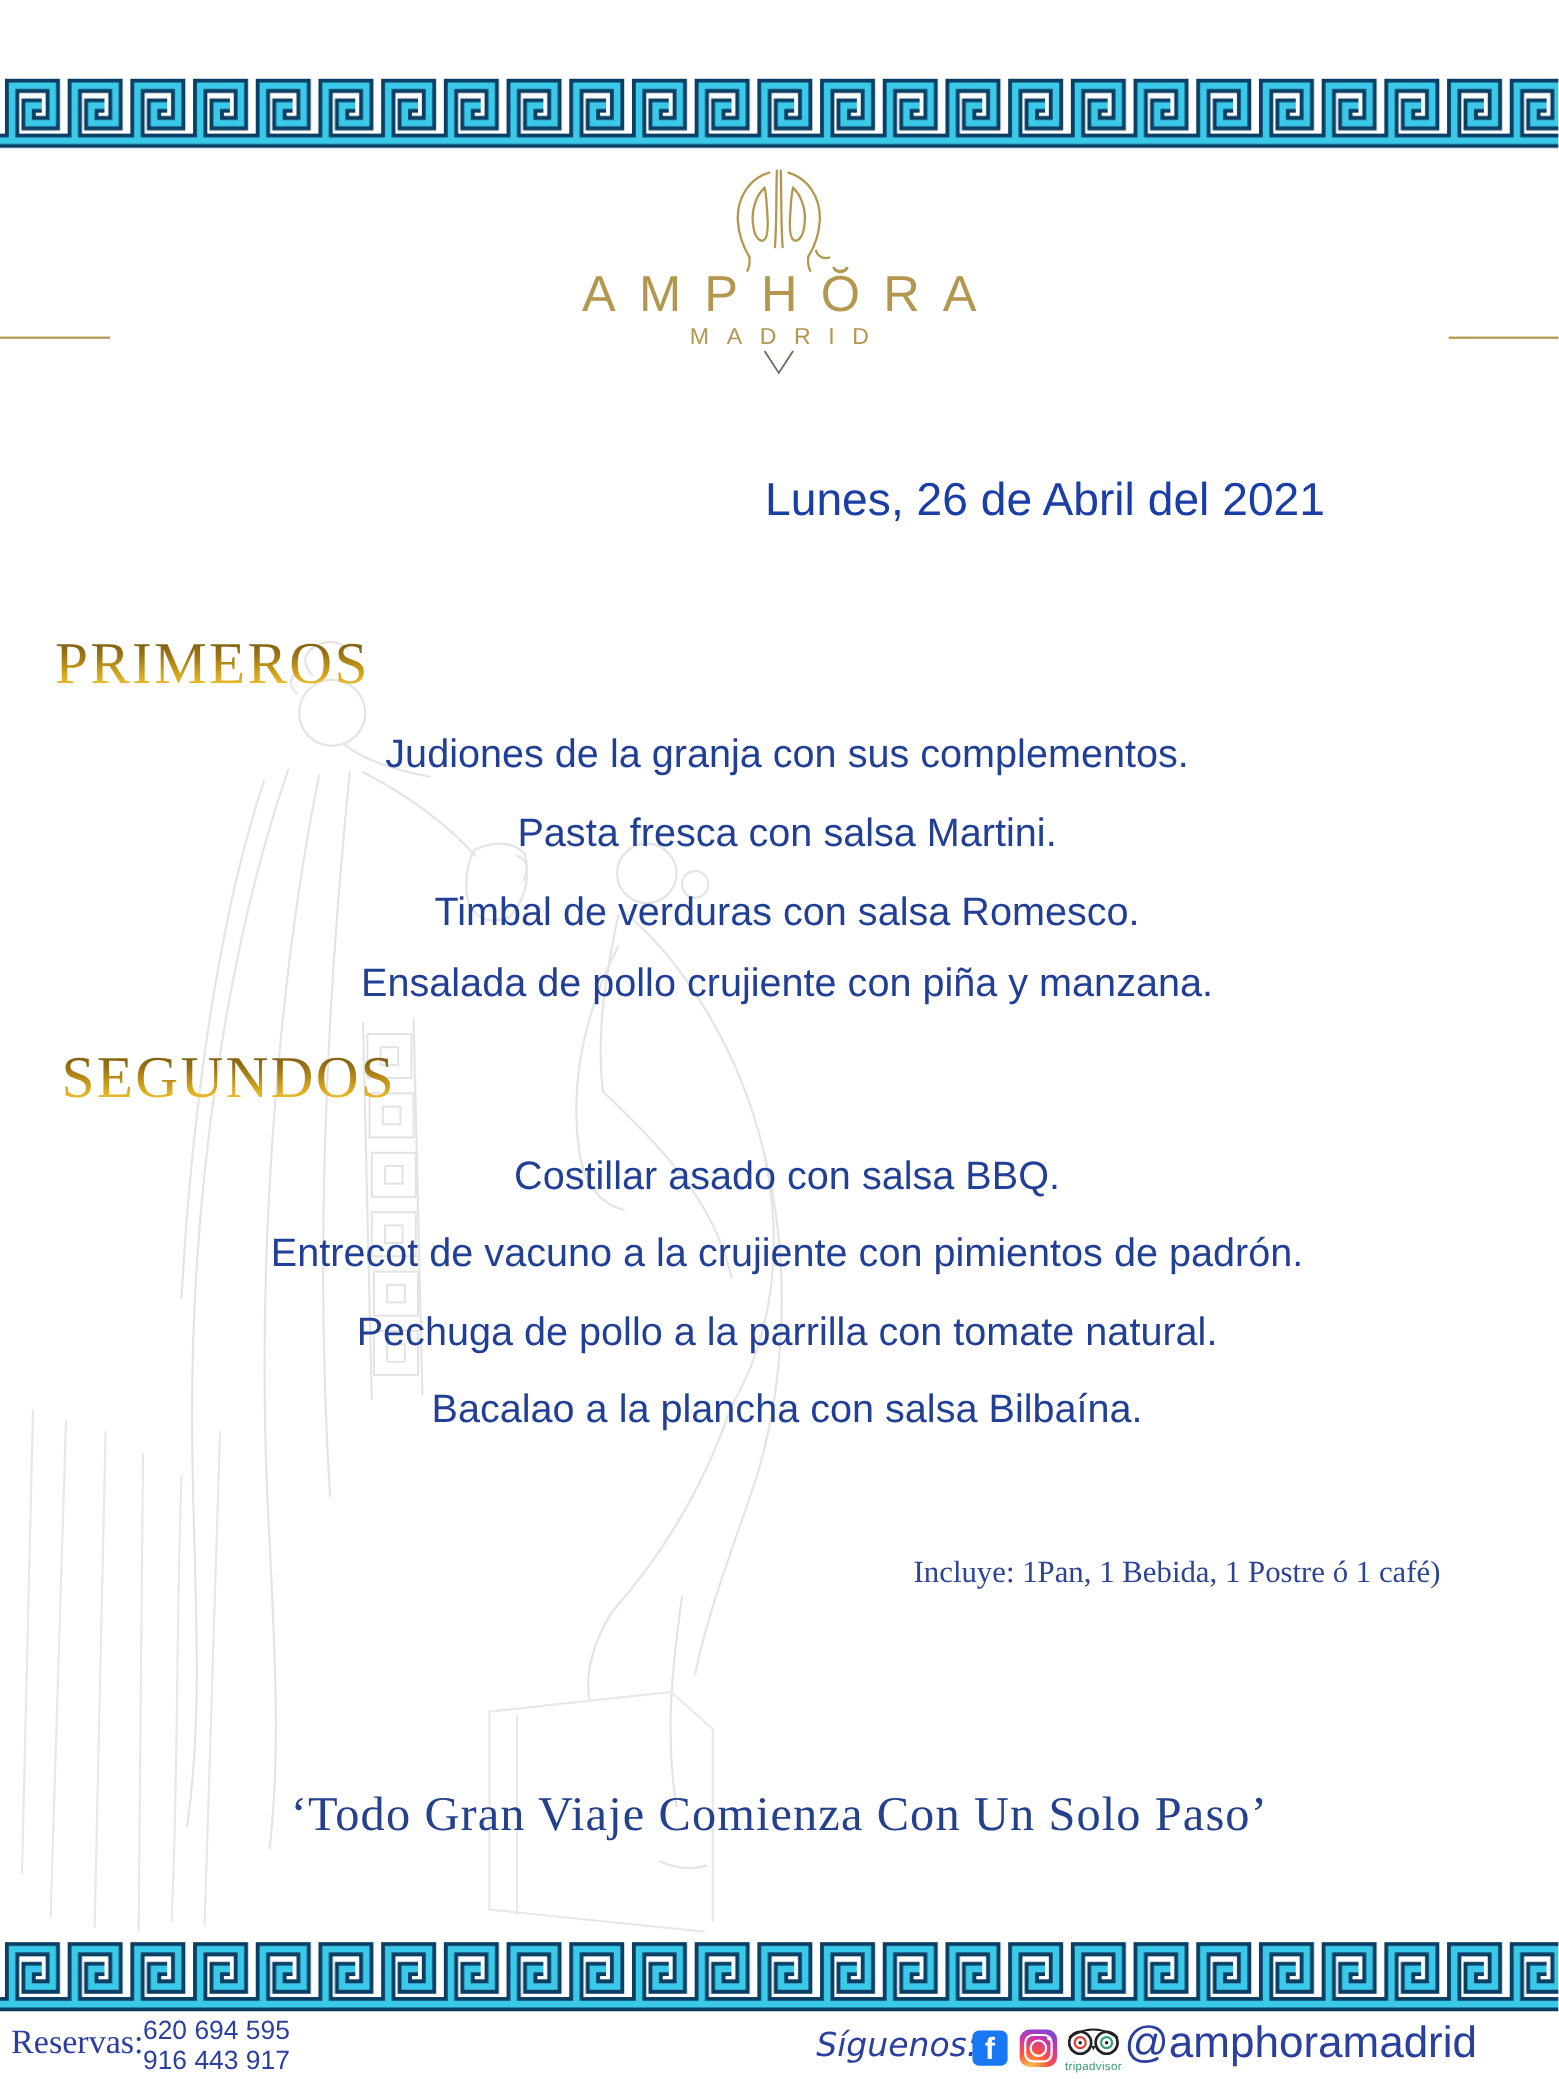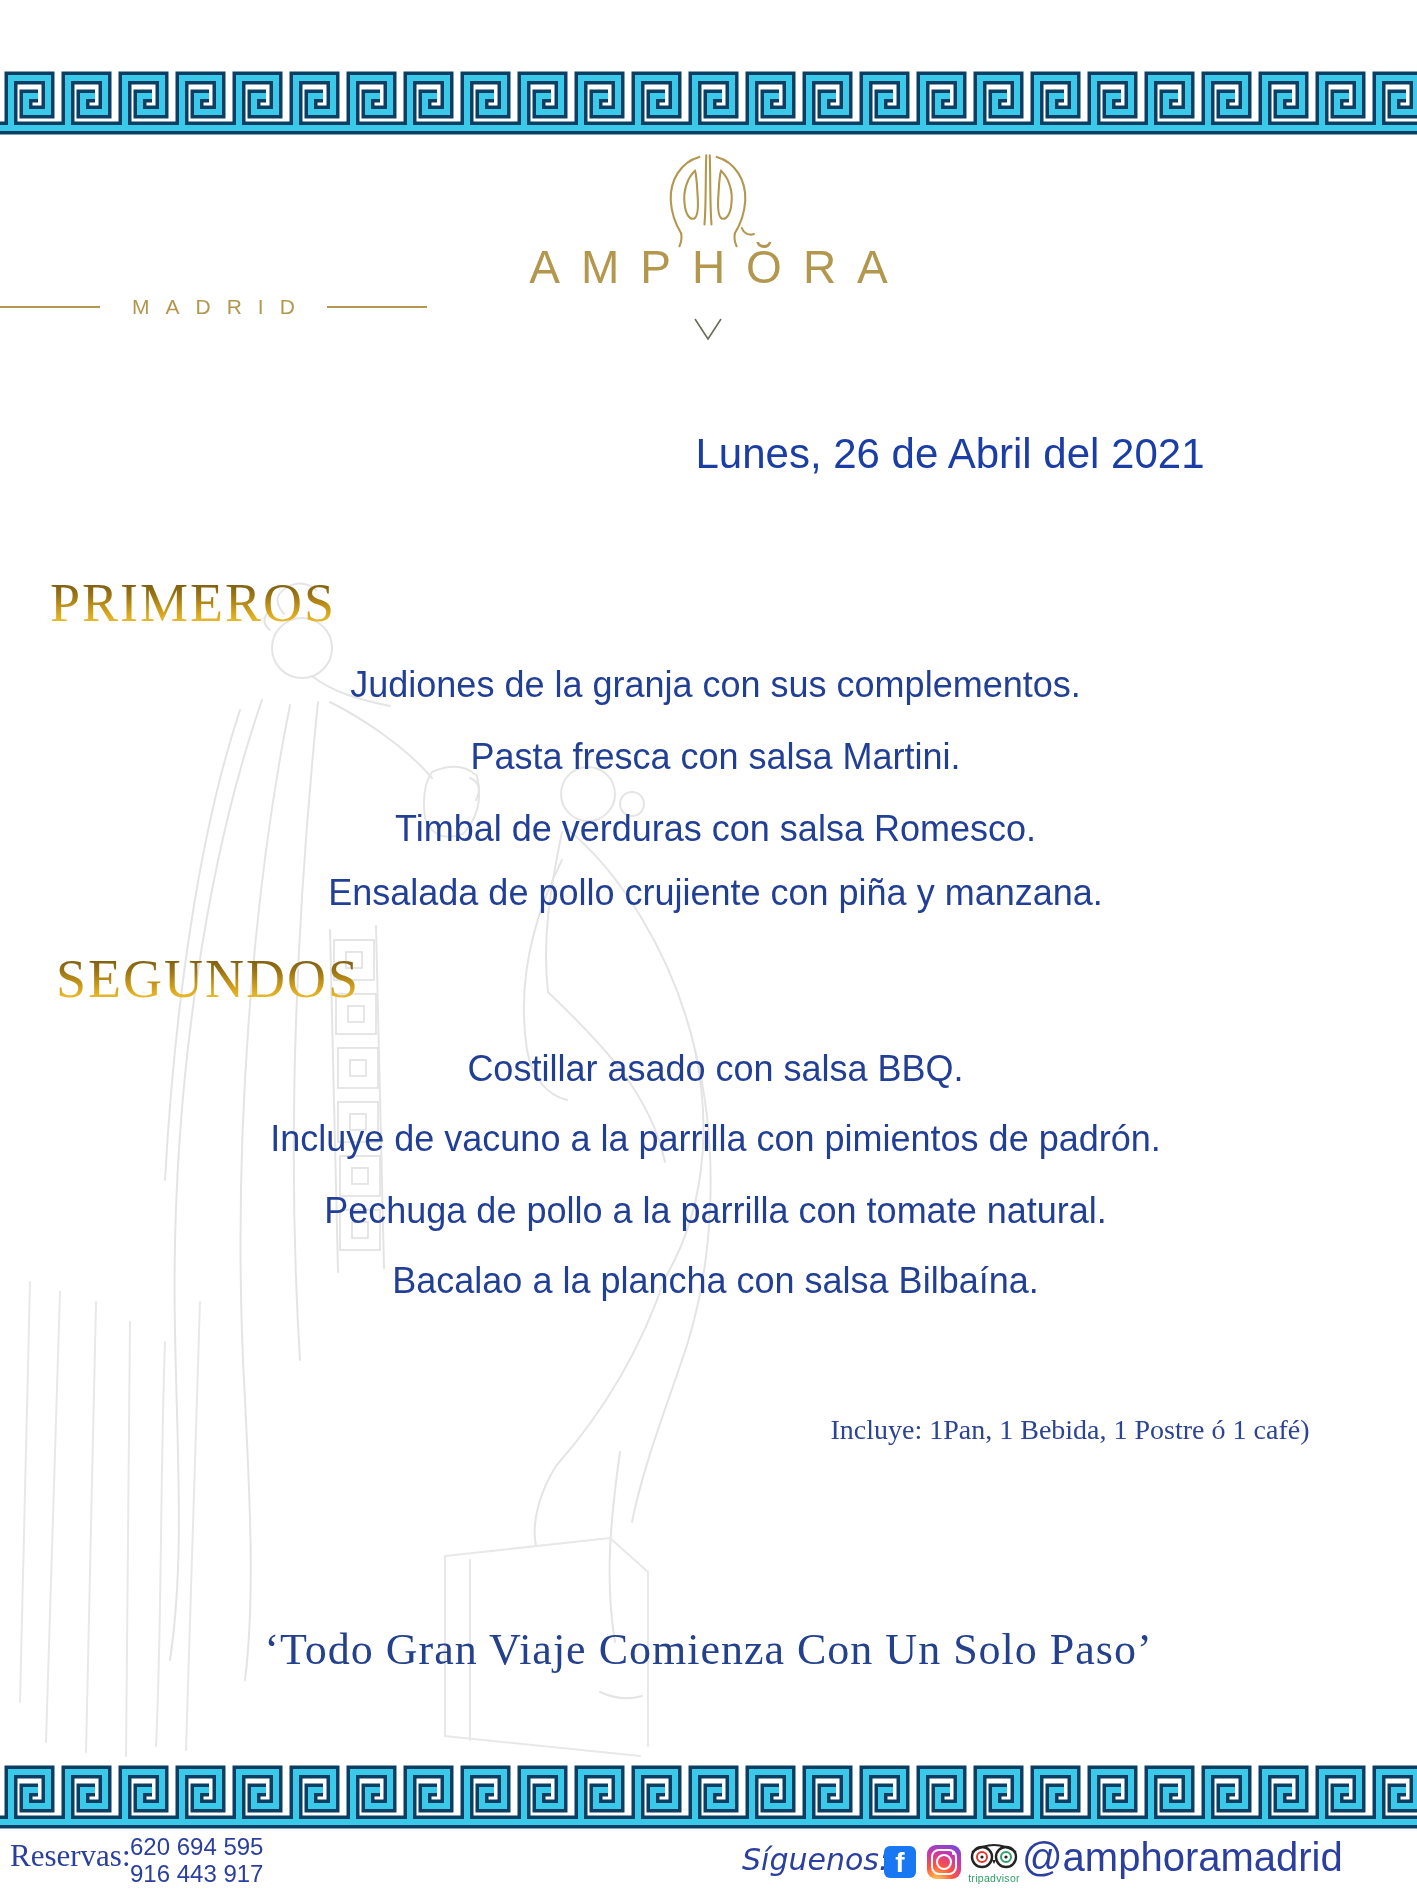--- a/index.html
+++ b/index.html
@@ -11,21 +11,21 @@
   .border{left:0;width:1417px;height:78px;z-index:2;}
   .border-top{top:58px;}
   .border-bottom{top:1752px;}
   
   .watermark{left:0;top:560px;z-index:0;opacity:.9;}
   
   .logo-vase{left:656px;top:150px;z-index:3;}
   .brand-name{left:0;top:240px;width:1417px;text-align:center;z-index:3;
     color:#b3974e;font-size:46px;letter-spacing:21px;padding-left:21px;box-sizing:border-box;
     font-family:"Liberation Sans", sans-serif;}
-  .madrid-row{left:0;top:295px;width:1417px;display:flex;justify-content:flex-start;align-items:center;gap:16px;z-index:3;}
+  .madrid-row{left:0;top:295px;width:1417px;display:flex;justify-content:space-between;align-items:center;gap:16px;z-index:3;}
   .madrid-row .rule{width:100px;height:2px;background:#b3974e;}
   .madrid-label{color:#b3974e;font-size:21px;letter-spacing:16px;padding-left:16px;}
   .chevron{left:692px;top:316px;z-index:3;}
   
   .date-line{left:620px;top:430px;width:660px;text-align:center;z-index:3;
     color:#1b3da6;font-size:42px;}
   
   .gold-heading{z-index:3;font-family:"Liberation Serif", serif;font-size:54px;letter-spacing:2px;
     color:#b8860b;
     background:linear-gradient(180deg,#5f4a12 0%,#9c7413 38%,#d9a81e 68%,#ffd84a 100%);
@@ -163,21 +163,21 @@
 <div class="abs date-line">Lunes, 26 de Abril del 2021</div>
 
 <div class="abs gold-heading heading-primeros">PRIMEROS</div>
 <div class="abs menu-item" style="top:664px">Judiones de la granja con sus complementos.</div>
 <div class="abs menu-item" style="top:736px">Pasta fresca con salsa Martini.</div>
 <div class="abs menu-item" style="top:808px">Timbal de verduras con salsa Romesco.</div>
 <div class="abs menu-item" style="top:872px">Ensalada de pollo crujiente con piña y manzana.</div>
 
 <div class="abs gold-heading heading-segundos">SEGUNDOS</div>
 <div class="abs menu-item" style="top:1048px">Costillar asado con salsa BBQ.</div>
-<div class="abs menu-item" style="top:1118px">Incluye de vacuno a la parrilla con pimientos de padrón.</div>
+<div class="abs menu-item" style="top:1118px">Entrecot de vacuno a la crujiente con pimientos de padrón.</div>
 <div class="abs menu-item" style="top:1190px">Pechuga de pollo a la parrilla con tomate natural.</div>
 <div class="abs menu-item" style="top:1260px">Bacalao a la plancha con salsa Bilbaína.</div>
 
 <div class="abs includes-note">Incluye: 1Pan, 1 Bebida, 1 Postre ó 1 café)</div>
 
 <div class="abs price-block">
 </div>
 
 <div class="abs quote-line">‘Todo Gran Viaje Comienza Con Un Solo Paso’</div>
 

